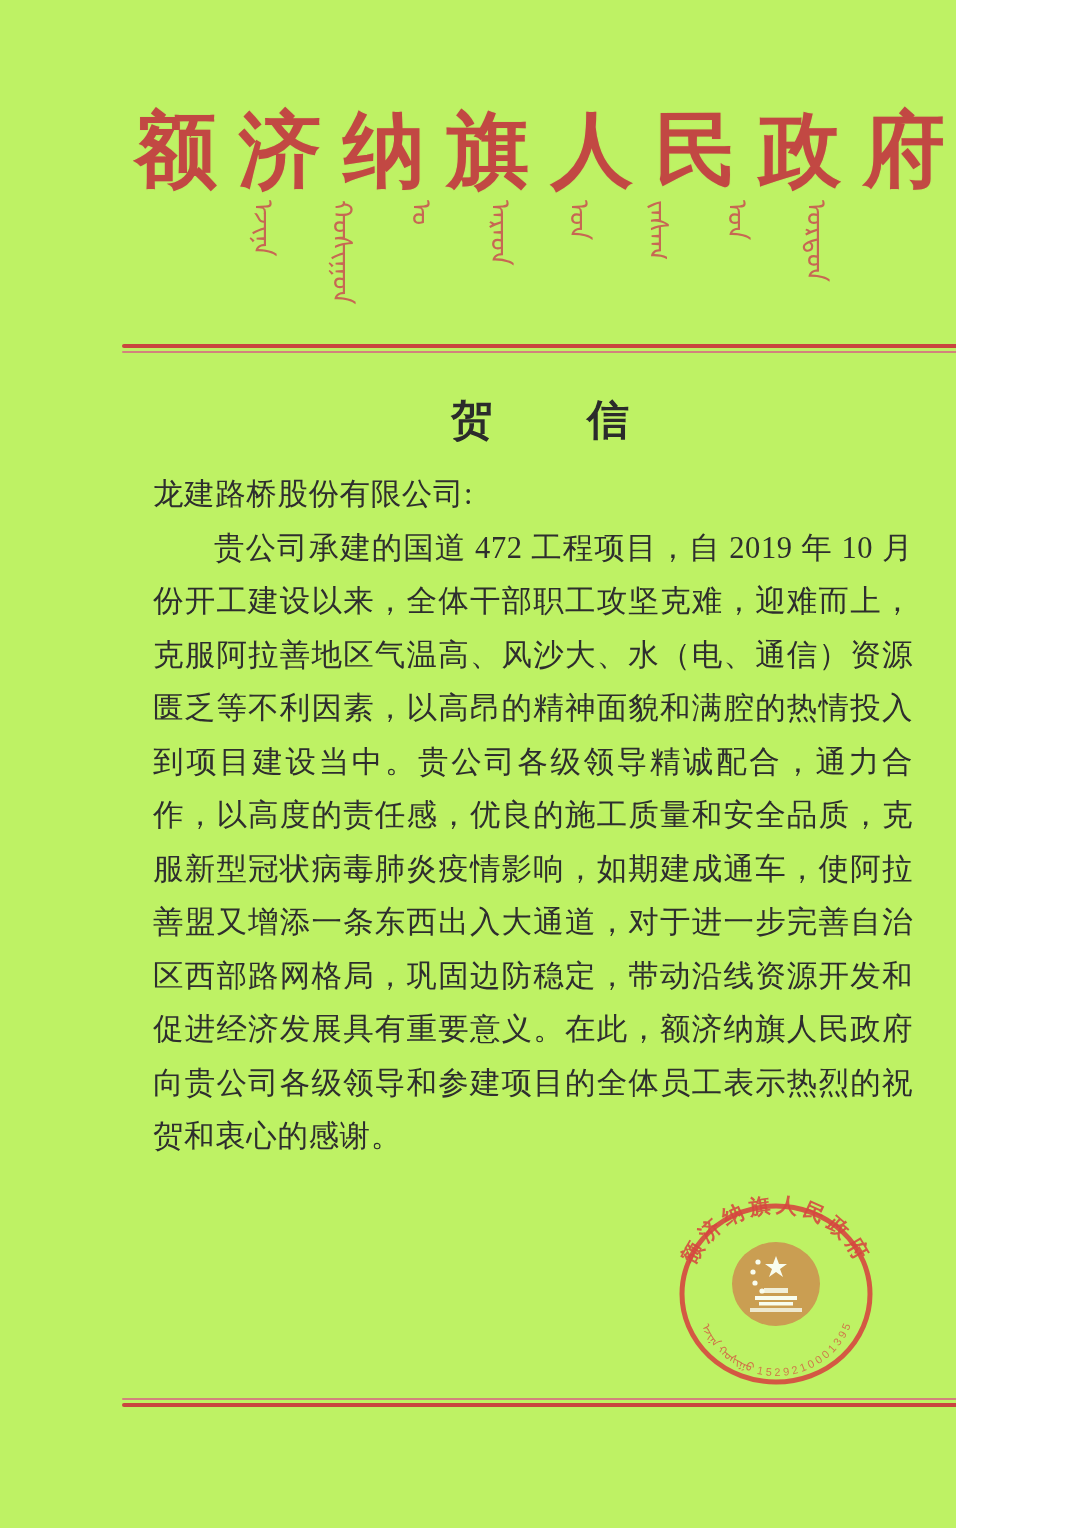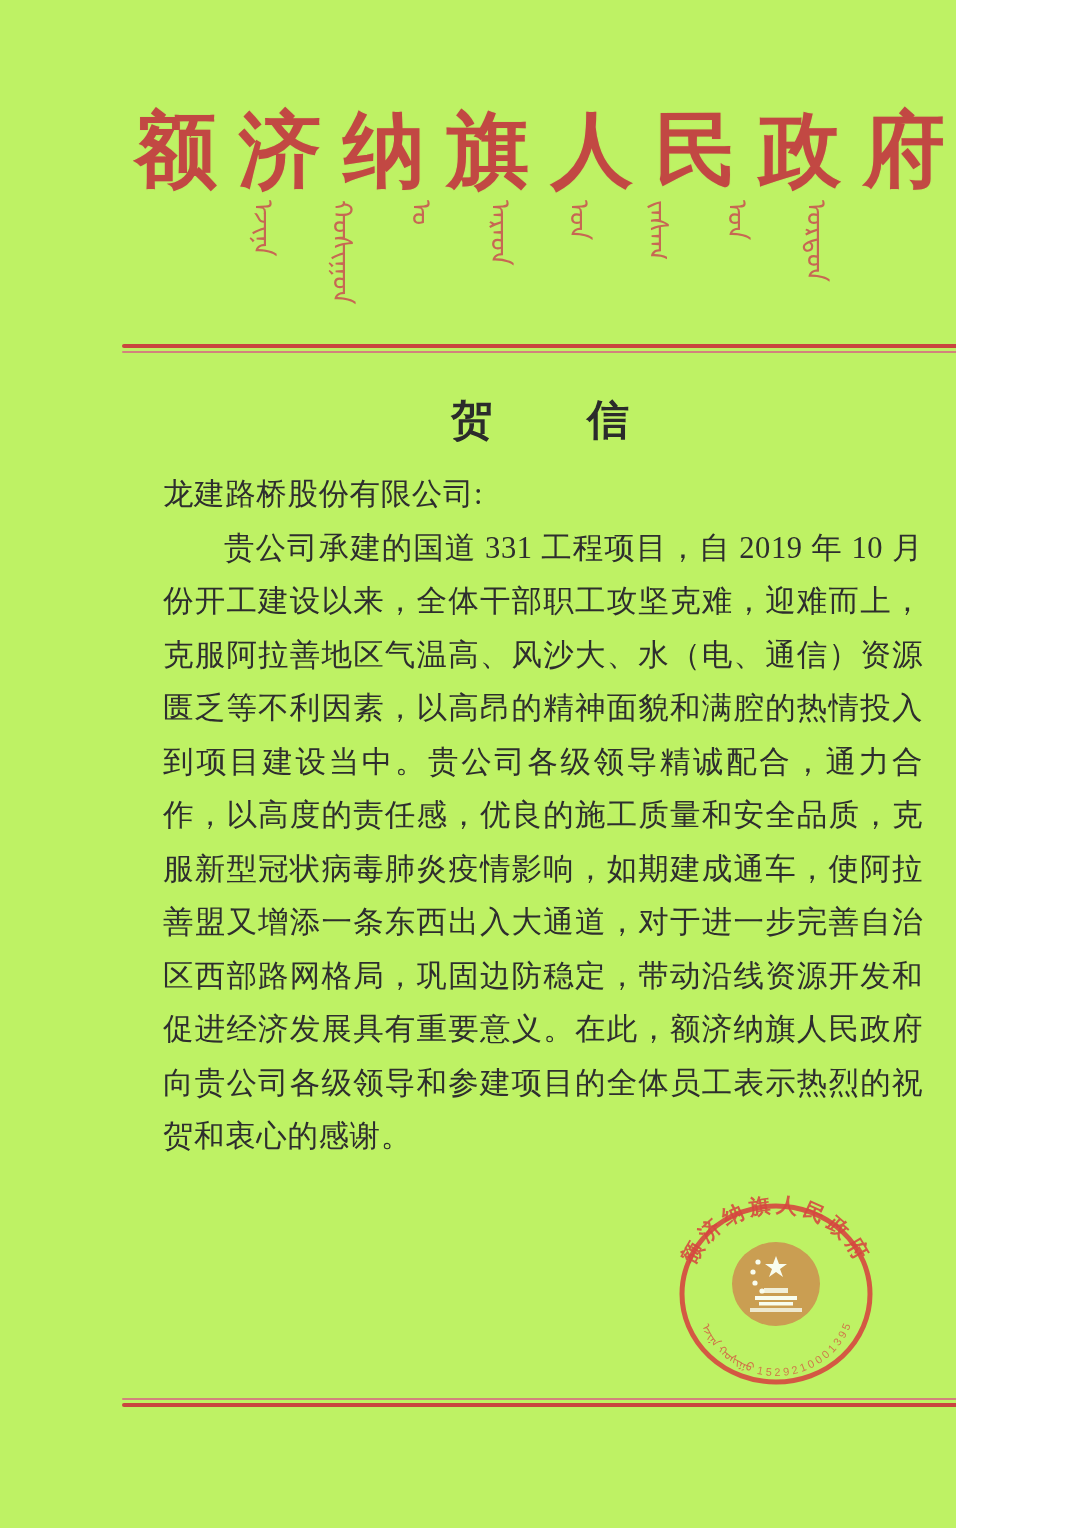--- a/index.html
+++ b/index.html
@@ -93,21 +93,21 @@
     font-size: 42px;
     font-weight: 700;
     color: #2b2b2b;
     letter-spacing: 26px;
     text-indent: 26px;
   }
 
   
   .body-block {
     position: absolute;
-    left: 163px;
+    left: 153px;
     top: 468px;
     width: 760px;
     font-family: "Liberation Serif", "DejaVu Serif", serif;
     font-size: 30.5px;
     color: #2e2e2e;
     line-height: 53.5px;
   }
   .addressee {
     margin: 0 0 0 0;
     text-align: left;
@@ -170,21 +170,21 @@
   <div class="rule-top">
     <div class="rule-thick"></div>
     <div class="rule-gap"></div>
     <div class="rule-thin"></div>
   </div>
 
   <div class="doc-title">贺　信</div>
 
   <div class="body-block">
     <p class="addressee">龙建路桥股份有限公司:</p>
-    <p class="para">贵公司承建的国道 331 工程项目，自 2019 年 10 月份开工建设以来，全体干部职工攻坚克难，迎难而上，克服阿拉善地区气温高、风沙大、水（电、通信）资源匮乏等不利因素，以高昂的精神面貌和满腔的热情投入到项目建设当中。贵公司各级领导精诚配合，通力合作，以高度的责任感，优良的施工质量和安全品质，克服新型冠状病毒肺炎疫情影响，如期建成通车，使阿拉善盟又增添一条东西出入大通道，对于进一步完善自治区西部路网格局，巩固边防稳定，带动沿线资源开发和促进经济发展具有重要意义。在此，额济纳旗人民政府向贵公司各级领导和参建项目的全体员工表示热烈的祝贺和衷心的感谢。</p>
+    <p class="para">贵公司承建的国道 472 工程项目，自 2019 年 10 月份开工建设以来，全体干部职工攻坚克难，迎难而上，克服阿拉善地区气温高、风沙大、水（电、通信）资源匮乏等不利因素，以高昂的精神面貌和满腔的热情投入到项目建设当中。贵公司各级领导精诚配合，通力合作，以高度的责任感，优良的施工质量和安全品质，克服新型冠状病毒肺炎疫情影响，如期建成通车，使阿拉善盟又增添一条东西出入大通道，对于进一步完善自治区西部路网格局，巩固边防稳定，带动沿线资源开发和促进经济发展具有重要意义。在此，额济纳旗人民政府向贵公司各级领导和参建项目的全体员工表示热烈的祝贺和衷心的感谢。</p>
   </div>
 
   <div class="seal">
     <svg viewBox="0 0 228 182" xmlns="http://www.w3.org/2000/svg">
       <defs>
         <path id="arcTop" d="M 26 96 A 88 84 0 0 1 202 96" fill="none"></path>
         <path id="arcBot" d="M 34 98 A 80 78 0 0 0 194 98" fill="none"></path>
       </defs>
 
       <ellipse cx="114" cy="94" rx="94" ry="88" fill="none" stroke="#d6473f" stroke-width="5" opacity="0.9"></ellipse>

